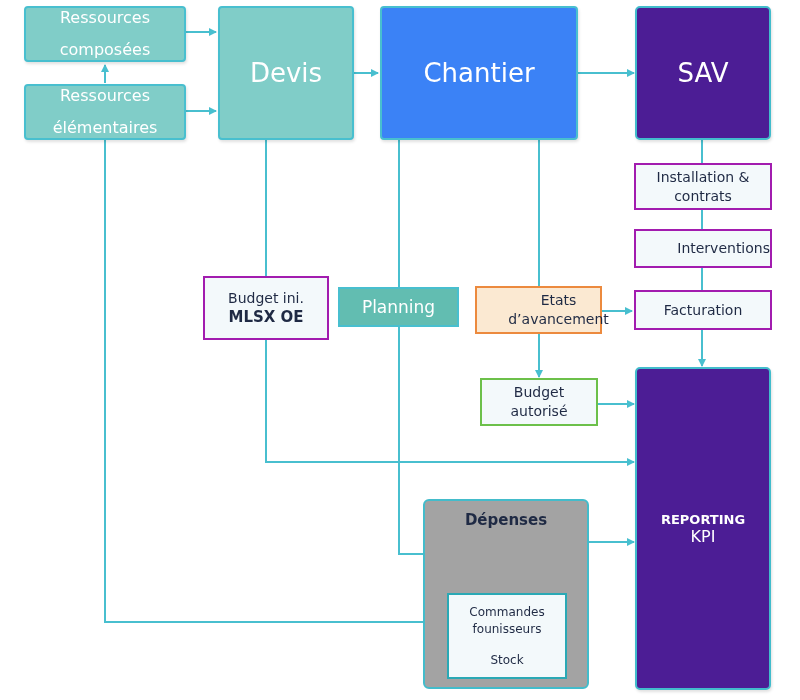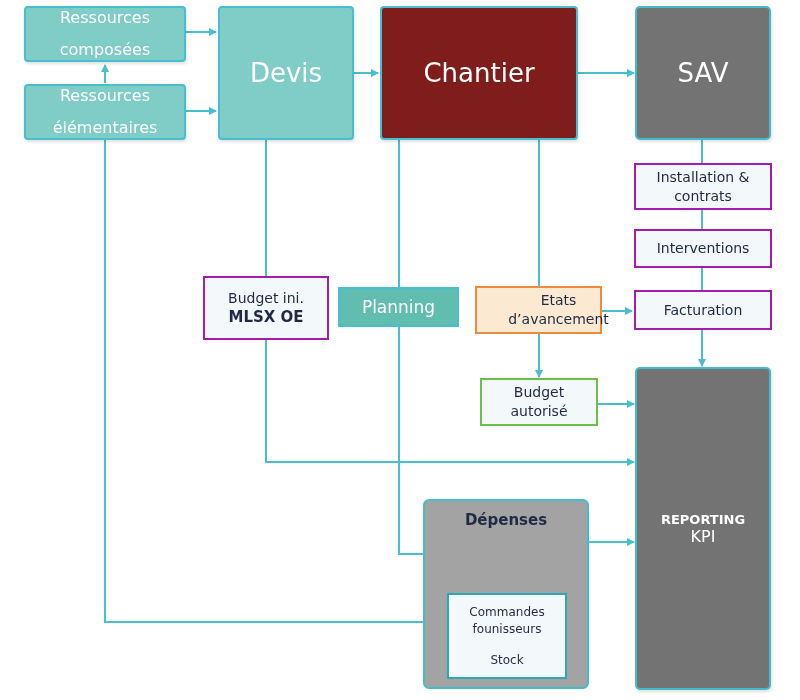--- a/index.html
+++ b/index.html
@@ -3,23 +3,23 @@
 <meta charset="utf-8">
 <style>
   html, body { margin:0; padding:0; background:#ffffff; }
   body { width:800px; height:700px; position:relative; overflow:hidden;
          font-family: "DejaVu Sans", "Liberation Sans", sans-serif; }
   svg.lines { position:absolute; left:0; top:0; width:800px; height:700px; z-index:0; }
   .box { position:absolute; box-sizing:border-box; display:flex; flex-direction:column;
          align-items:center; justify-content:center; text-align:center; z-index:1; }
   .teal-light { background:#80cdc8; border:2px solid #48bfcf; border-radius:4px; color:#fff;
                 box-shadow:1px 2px 3px rgba(0,0,0,0.12);gap:8px; }
-  .teal-mid { background:#7f1d1d; border:2px solid #48bfcf; border-radius:4px; color:#fff;
+  .teal-mid { background:#3b82f6; border:2px solid #48bfcf; border-radius:4px; color:#fff;
               box-shadow:1px 2px 3px rgba(0,0,0,0.12); }
-  .teal-dark { background:#737373; border:2px solid #42bccc; border-radius:5px; color:#fff;
+  .teal-dark { background:#4c1d95; border:2px solid #42bccc; border-radius:5px; color:#fff;
                box-shadow:1px 2px 3px rgba(0,0,0,0.12); }
   .white-box { background:#f3f9fb; border:2px solid #a21caf; color:#1f2a44; }
   .orange-box { background:#fbe9d2; border:2px solid #ec8a3e; color:#1f2a44;padding-left:40px; }
   .green-box { background:#f3f9fb; border:2px solid #6cc04a; color:#1f2a44; }
   .planning { background:#62bdb1; border:2px solid #48bfcf; color:#fff; }
   .inner-box { position:absolute; box-sizing:border-box; background:#f3f9fb; border:2px solid #2aa9b5;
                display:flex; flex-direction:column; align-items:center; justify-content:center;
                text-align:center; color:#1f2a44; font-size:12px; line-height:17px; }
   .t-small { font-size:16px; line-height:24px; }
   .t-big { font-size:26px; }
@@ -93,21 +93,21 @@
 
 <div class="box teal-dark t-big" style="left:635px;top:6px;width:136px;height:134px;">
   <div>SAV</div>
 </div>
 
 <div class="box white-box t-mid" style="left:634px;top:163px;width:138px;height:47px;">
   <div>Installation &amp;</div>
   <div>contrats</div>
 </div>
 
-<div class="box white-box t-mid" style="left:634px;top:229px;width:138px;height:39px;">
+<div class="box white-box t-mid" style="left:634px;top:229px;width:138px;height:39px;align-items:flex-end;">
   <div>Interventions</div>
 </div>
 
 <div class="box white-box t-mid" style="left:634px;top:290px;width:138px;height:40px;">
   <div>Facturation</div>
 </div>
 
 <div class="box white-box" style="left:203px;top:276px;width:126px;height:64px;font-size:14px;line-height:19px;">
   <div>Budget ini.</div>
   <div style="font-weight:bold;font-size:15px;">MLSX OE</div>

